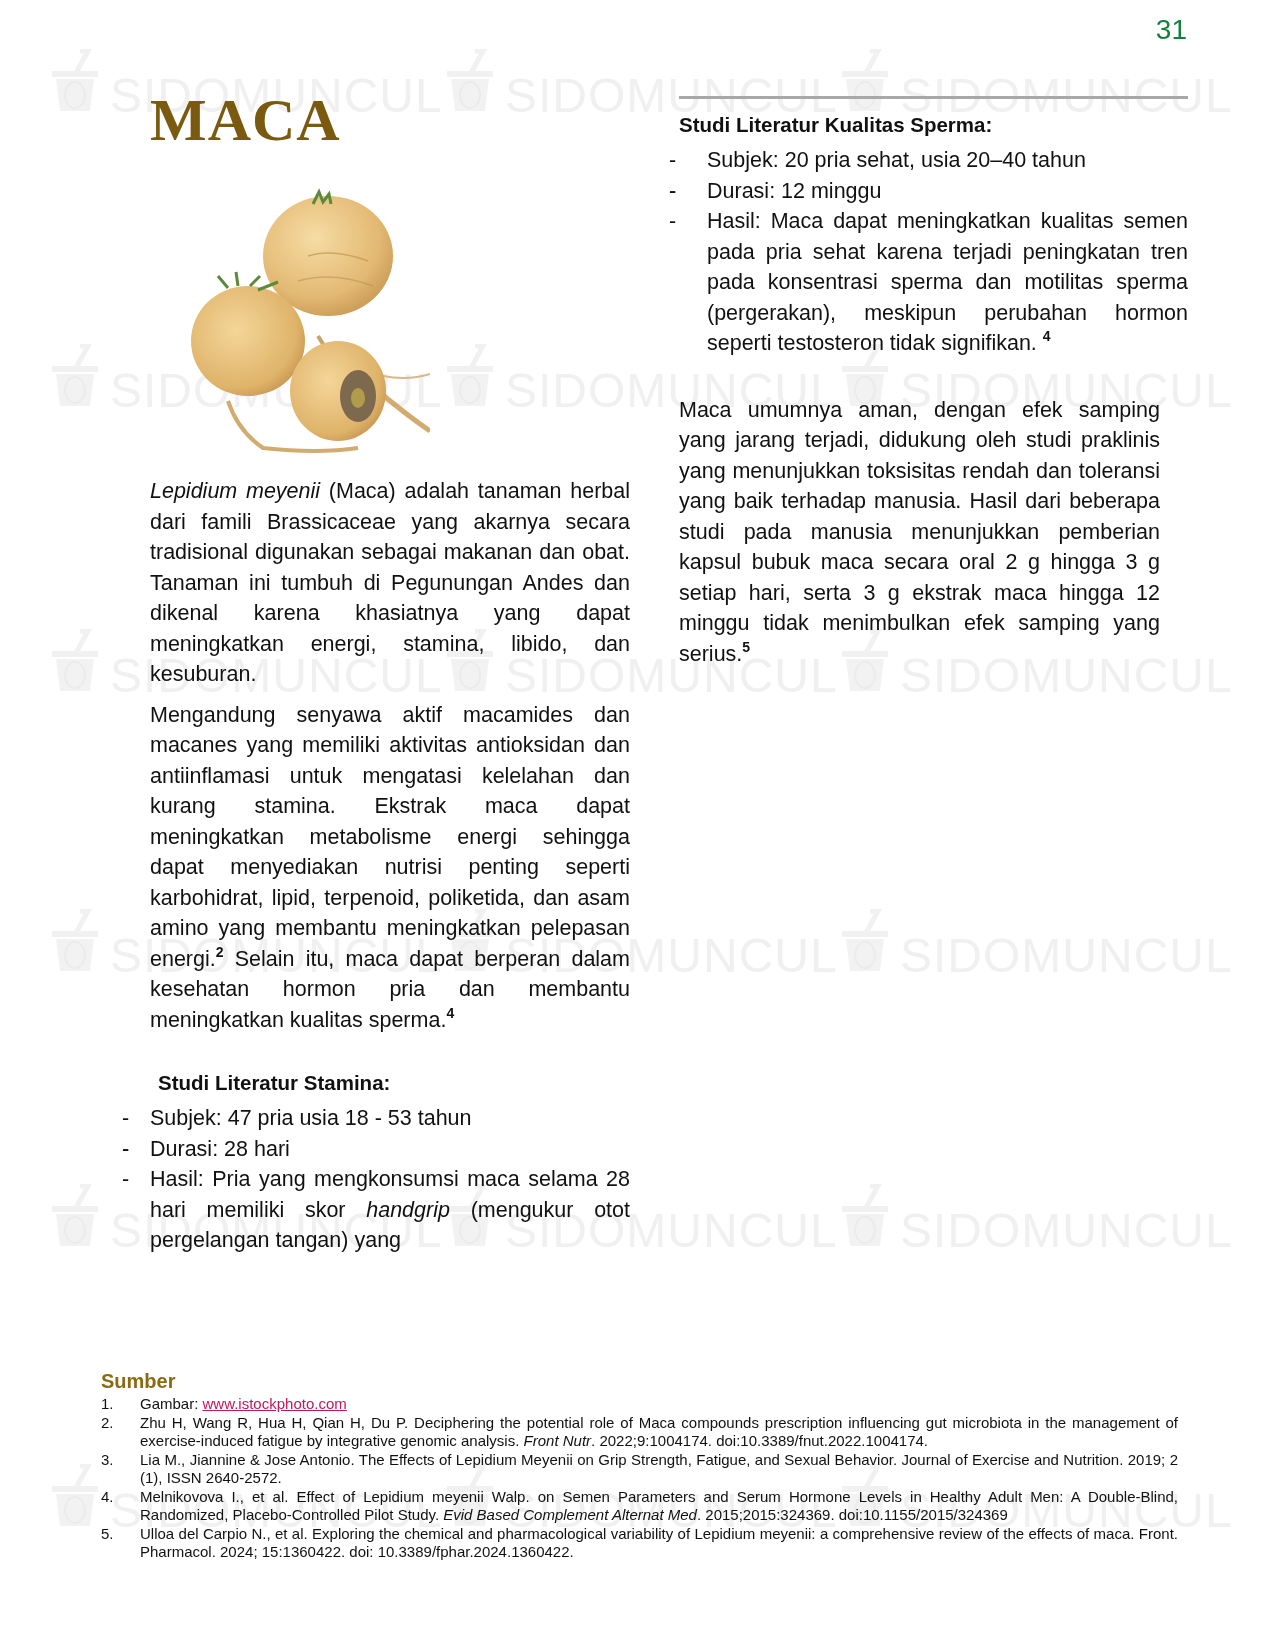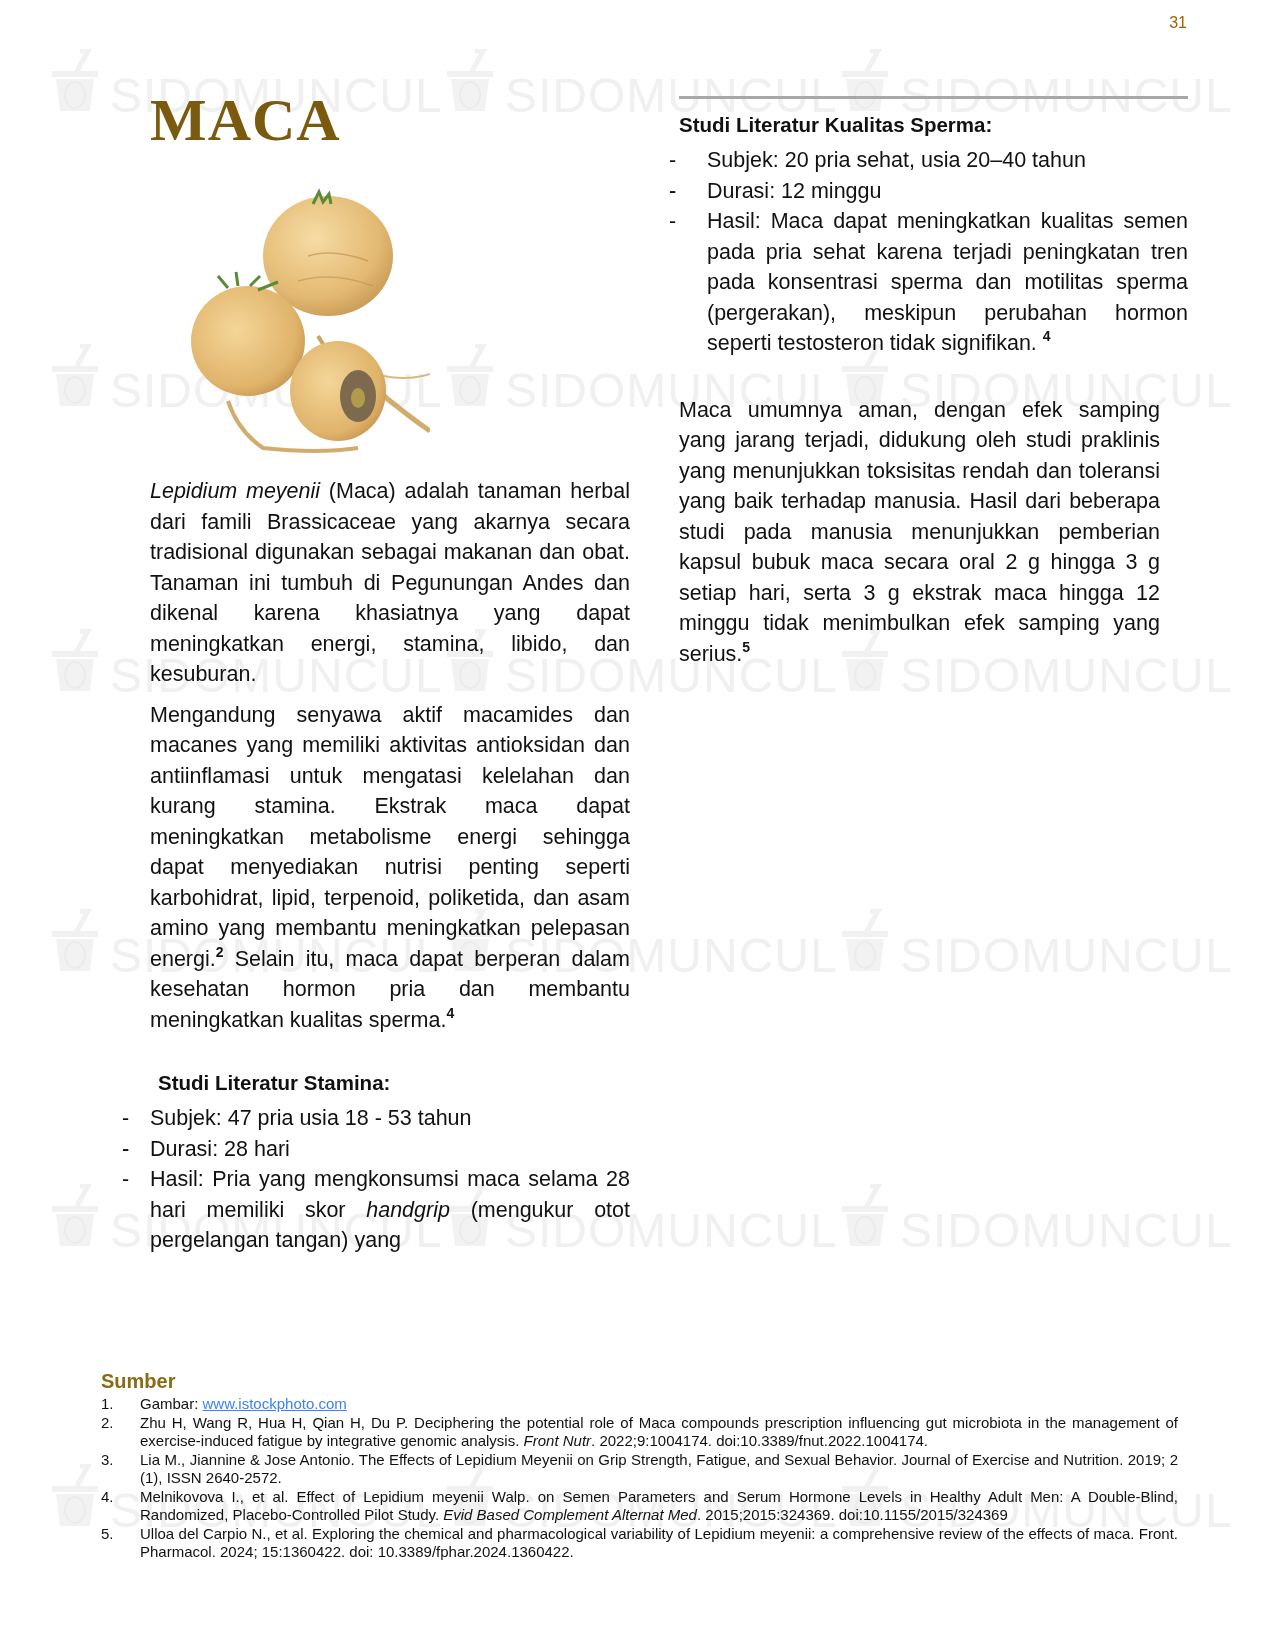--- a/index.html
+++ b/index.html
@@ -4,21 +4,21 @@
 <style>
   html, body { margin: 0; padding: 0; background: #ffffff; }
   body { width: 1275px; height: 1650px; position: relative; overflow: hidden;
          font-family: "Liberation Sans", sans-serif; color: #111; }
 
   
   .wm { position: absolute; display: flex; align-items: center; gap: 10px; opacity: 0.55; pointer-events: none; }
   .wm svg { display: block; }
   .wm span { font-family: Liberation Sans, sans-serif; font-size: 48px; color: #e4e4e4; letter-spacing: 1px; white-space: nowrap; margin-top: 23px; }
 
-  .page-number { position: absolute; top: 14px; right: 88px; font-size: 16px; color: #a16207; }
+  .page-number { position: absolute; top: 14px; right: 88px; font-size: 28px; color: #15803d; }
 
   .title { position: absolute; left: 150px; top: 86px; margin: 0;
            font-family: "Liberation Serif", serif; font-weight: bold; font-size: 60px; color: #7a5a0e; letter-spacing: 1px; }
 
   .hero { position: absolute; left: 168px; top: 186px; width: 262px; height: 268px; }
 
   .col-left { position: absolute; left: 150px; top: 476px; width: 480px; }
   .col-right { position: absolute; left: 707px; top: 74px; width: 481px; }
 
   p.body { margin: 0; font-size: 21.5px; line-height: 30.5px; text-align: justify; }
@@ -32,21 +32,21 @@
   ul.dash li { position: relative; padding-left: 28px; font-size: 21.5px; line-height: 30.5px; text-align: justify; }
   ul.dash li .dash-mark { position: absolute; left: 0; top: 0; }
 
   .divider { height: 3px; background: #a8a8a8; margin: 0; }
 
   .sources { position: absolute; left: 101px; top: 1370px; width: 1077px; }
   .sources h3 { margin: 0 0 2px 0; font-size: 20px; font-weight: bold; color: #8a6a12; }
   .sources ol { list-style: none; margin: 0; padding: 0; }
   .sources li { position: relative; padding-left: 39px; font-size: 15px; line-height: 18.5px; text-align: justify; }
   .sources li .num { position: absolute; left: 0; top: 0; }
-  .sources li a { color: #3b82f6; text-decoration: underline; }
+  .sources li a { color: #be185d; text-decoration: underline; }
 </style>
 </head>
 <body>
 
 <div id="wm-layer">
     <div class="wm" style="left: 50px; top: 45px;">
       <svg width="50" height="70" viewBox="0 0 50 70">
         <path d="M30 2 l8 0 l-12 22" stroke="#e6e6e6" stroke-width="5" fill="none"></path>
         <rect x="2" y="22" width="46" height="6" fill="#e6e6e6"></rect>
         <path d="M6 30 L44 30 L40 62 L10 62 Z" fill="#e9e9e9"></path>

